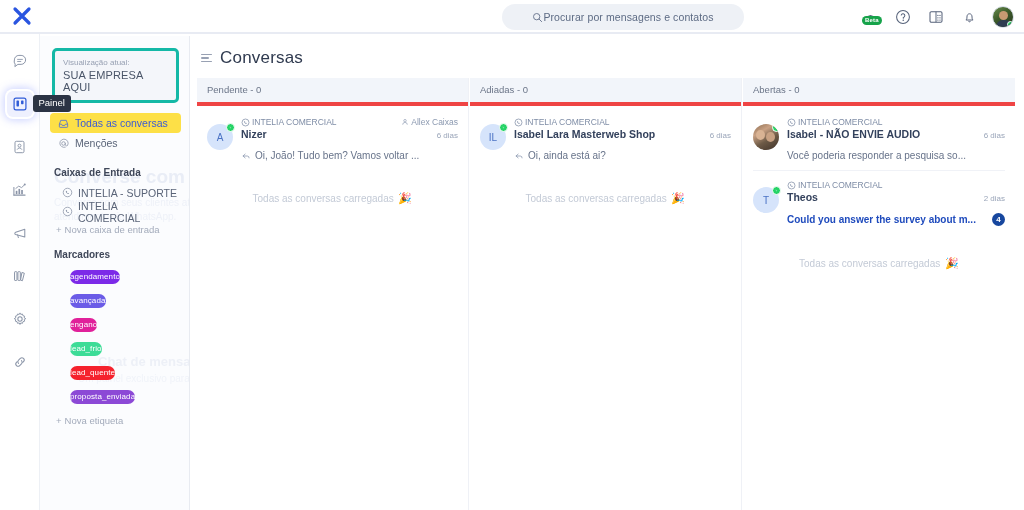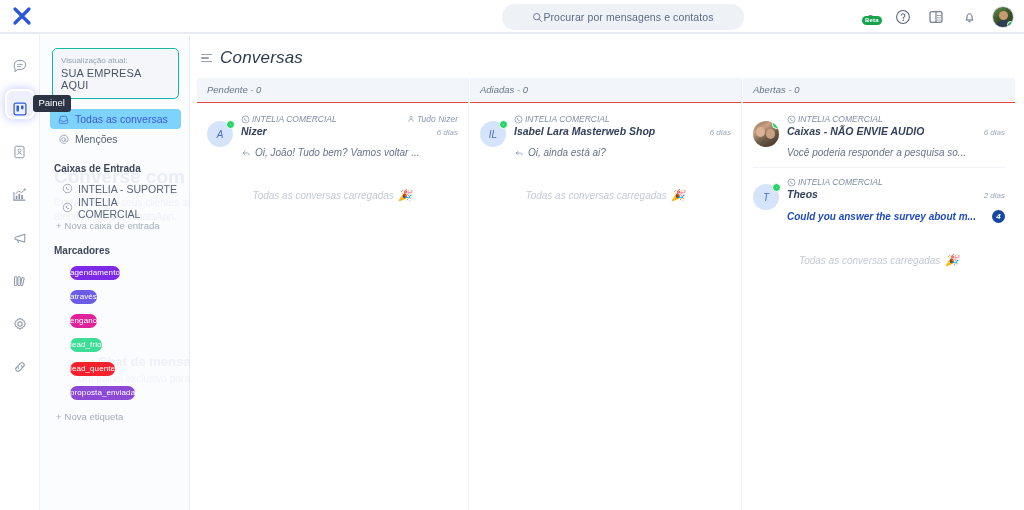--- a/index.html
+++ b/index.html
@@ -64,21 +64,21 @@
 
   
   .rail{
     position:absolute; left:0; top:34px; width:40px; height:476px;
     background:#ffffff; border-right:1px solid #edf0f5;
     display:flex; flex-direction:column; align-items:center;
     padding-top:14px; gap:17px;
   }
   .rail-btn{
     width:26px; height:26px; border-radius:6px;
-    display:flex; align-items:flex-end; justify-content:center;
+    display:flex; align-items:center; justify-content:center;
     cursor:pointer; color:#8b95a8; position:relative;
   }
   .rail-btn.active{
     background:#eef0fe; color:#2f5bd7;
     box-shadow:0 0 0 2px #ffffff, 0 0 9px 3px rgba(100,120,255,.35);
   }
   .tooltip{
     position:absolute; left:26px; top:4px;
     background:#2b3344; color:#fff; font-size:9.5px;
     padding:3px 6px 4px; border-radius:3px; white-space:nowrap;
@@ -107,32 +107,32 @@
     font-size:13px; font-weight:bold; color:#edf0f7; white-space:nowrap;
   }
   .ghost-p2{
     position:absolute; left:38px; top:336px; width:320px;
     font-size:10px; color:#f0f3f9; line-height:14px;
   }
 
   .view-card{
     position:relative; z-index:2;
     margin:4px 10px 10px 12px; padding:6px 8px 7px;
-    background:#f4f6fa; border:1px solid #14b8a6; border-radius:5px;
+    background:#f4f6fa; border:3px solid #14b8a6; border-radius:5px;
   }
   .view-label{ font-size:8px; color:#98a1b3; line-height:11px; }
   .view-value{ font-size:11px; color:#4a5568; letter-spacing:.15px; margin-top:1px;}
 
   .nav-item{
     position:relative; z-index:2;
     margin:0 8px 0 10px; padding:4px 8px; border-radius:4px;
     display:flex; align-items:center; gap:6px;
     font-size:10.5px; color:#5a6478; cursor:pointer; height:20px;
   }
-  .nav-item.selected{ background:#7dd3fc; color:#3b5bd4; }
+  .nav-item.selected{ background:#fde047; color:#3b5bd4; }
   .nav-ic{ width:11px; height:11px; flex:0 0 auto; display:flex; align-items:center; justify-content:center;}
 
   .sec-title{
     position:relative; z-index:2;
     margin:14px 0 5px 14px; font-size:10px; font-weight:bold; color:#3f4759;
   }
   .inbox-item{
     position:relative; z-index:2;
     margin:0 8px 0 18px; padding:3px 4px; border-radius:4px;
     display:flex; align-items:center; gap:5px;
@@ -148,21 +148,21 @@
   .tag{
     display:inline-block; margin:0 0 5px 30px;
     font-size:8px; color:#fff; padding:2px 0 3px; border-radius:7px;
     font-weight:500; letter-spacing:.1px; cursor:pointer; line-height:9px;
   }
   .tag-row{ display:block; }
 
   
   .board{
     position:absolute; left:191px; top:36px; right:0; bottom:0;
-    background:#ffffff; padding:0;font-style:italic;
+    background:#ffffff; padding:0;
   }
   .board-head{
     display:flex; align-items:center; gap:8px;
     padding:12px 0 10px 10px;
   }
   .hamburger{ width:11px; height:9px; display:flex; flex-direction:column; justify-content:space-between; cursor:pointer;}
   .hamburger i{ display:block; height:1.3px; background:#98a1b3; border-radius:1px;}
   .hamburger i:nth-child(1){ width:11px;}
   .hamburger i:nth-child(2){ width:8px;}
   .hamburger i:nth-child(3){ width:11px;}
@@ -172,21 +172,21 @@
     display:flex; gap:1px; align-items:flex-start;
     padding:0 0 0 6px; height:434px;
   }
   .col{
     width:272px; background:#ffffff; border-right:1px solid #eff1f6;
     height:434px; display:flex; flex-direction:column;
   }
   .col-head{
     background:#f2f5fa; padding:6px 10px 7px;
     font-size:9.5px; color:#6b7governance; color:#6b7588;
-    border-bottom:1px solid #ef4444;
+    border-bottom:4px solid #ef4444;
   }
   .col-body{ flex:1; overflow:hidden; padding-top:2px; }
 
   .conv{
     display:flex; gap:8px; padding:9px 10px 9px 10px;
     cursor:pointer; position:relative;
   }
   .conv + .conv{ border-top:1px solid #f0f2f7; margin:0 10px; padding-left:0; padding-right:0;}
   .conv-av{
     width:26px; height:26px; border-radius:50%;
@@ -423,21 +423,21 @@
 
   <div class="add-link">
     <span>+</span>
     <span>Nova caixa de entrada</span>
   </div>
 
   <div class="sec-title">Marcadores</div>
 
   <div class="tag-list">
     <span class="tag-row"><span class="tag" style="background:#7c2ae8">agendamento</span></span>
-    <span class="tag-row"><span class="tag" style="background:#6b5ce7">através</span></span>
+    <span class="tag-row"><span class="tag" style="background:#6b5ce7">avançada</span></span>
     <span class="tag-row"><span class="tag" style="background:#e0219a">engano</span></span>
     <span class="tag-row"><span class="tag" style="background:#3ddc97">lead_frio</span></span>
     <span class="tag-row"><span class="tag" style="background:#f5222d">lead_quente</span></span>
     <span class="tag-row"><span class="tag" style="background:#8c49d6">proposta_enviada</span></span>
   </div>
 
   <div class="add-link" style="margin-top:6px">
     <span>+</span>
     <span>Nova etiqueta</span>
   </div>
@@ -476,21 +476,21 @@
                   <circle cx="8" cy="8" r="6.2" fill="none" stroke="#7f8da6" stroke-width="1.3"></circle>
                   <path d="M5.9 5.6 c-.3 .3-.5 .8-.3 1.4 .4 1.2 1.6 2.6 2.9 3.1 .7 .3 1.2 .1 1.5-.2 l.4-.5 -1.2-.8 -.5 .5 c-.7-.3-1.3-.9-1.6-1.6 l.5-.5 -.8-1.2 z" fill="#7f8da6"></path>
                 </svg>
                 <span>INTELIA COMERCIAL</span>
               </span>
               <span class="assignee">
                 <svg width="8" height="8" viewBox="0 0 16 16">
                   <circle cx="8" cy="5.4" r="2.5" fill="none" stroke="#8b99b0" stroke-width="1.3"></circle>
                   <path d="M3.4 13.4 a4.6 4.6 0 0 1 9.2 0" fill="none" stroke="#8b99b0" stroke-width="1.3"></path>
                 </svg>
-                <span>Tudo Nizer</span>
+                <span>Allex Caixas</span>
               </span>
             </div>
             <div class="conv-r2">
               <span class="conv-name">Nizer</span>
               <span class="conv-time">6 dias</span>
             </div>
             <div class="conv-r3">
               <span class="conv-snippet">
                 <svg class="reply-ic" width="10" height="10" viewBox="0 0 16 16">
                   <path d="M6.6 5 L3.2 8 L6.6 11" fill="none" stroke="currentColor" stroke-width="1.25" stroke-linecap="round" stroke-linejoin="round"></path>
@@ -571,21 +571,21 @@
             <div class="conv-r1">
               <span class="inbox-tag">
                 <svg width="9" height="9" viewBox="0 0 16 16">
                   <circle cx="8" cy="8" r="6.2" fill="none" stroke="#7f8da6" stroke-width="1.3"></circle>
                   <path d="M5.9 5.6 c-.3 .3-.5 .8-.3 1.4 .4 1.2 1.6 2.6 2.9 3.1 .7 .3 1.2 .1 1.5-.2 l.4-.5 -1.2-.8 -.5 .5 c-.7-.3-1.3-.9-1.6-1.6 l.5-.5 -.8-1.2 z" fill="#7f8da6"></path>
                 </svg>
                 <span>INTELIA COMERCIAL</span>
               </span>
             </div>
             <div class="conv-r2">
-              <span class="conv-name">Caixas - NÃO ENVIE AUDIO</span>
+              <span class="conv-name">Isabel - NÃO ENVIE AUDIO</span>
               <span class="conv-time">6 dias</span>
             </div>
             <div class="conv-r3">
               <span class="conv-snippet">
                 <span>Você poderia responder a pesquisa so...</span>
               </span>
             </div>
           </div>
         </div>
 

